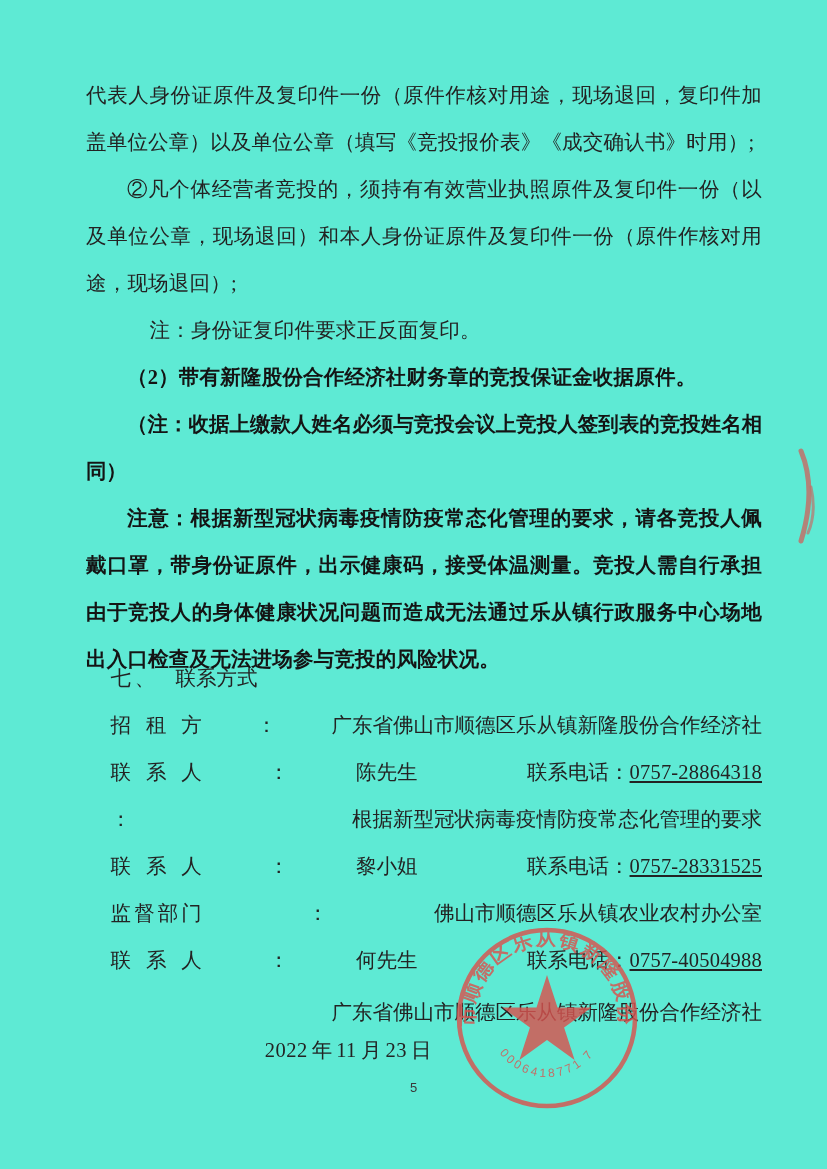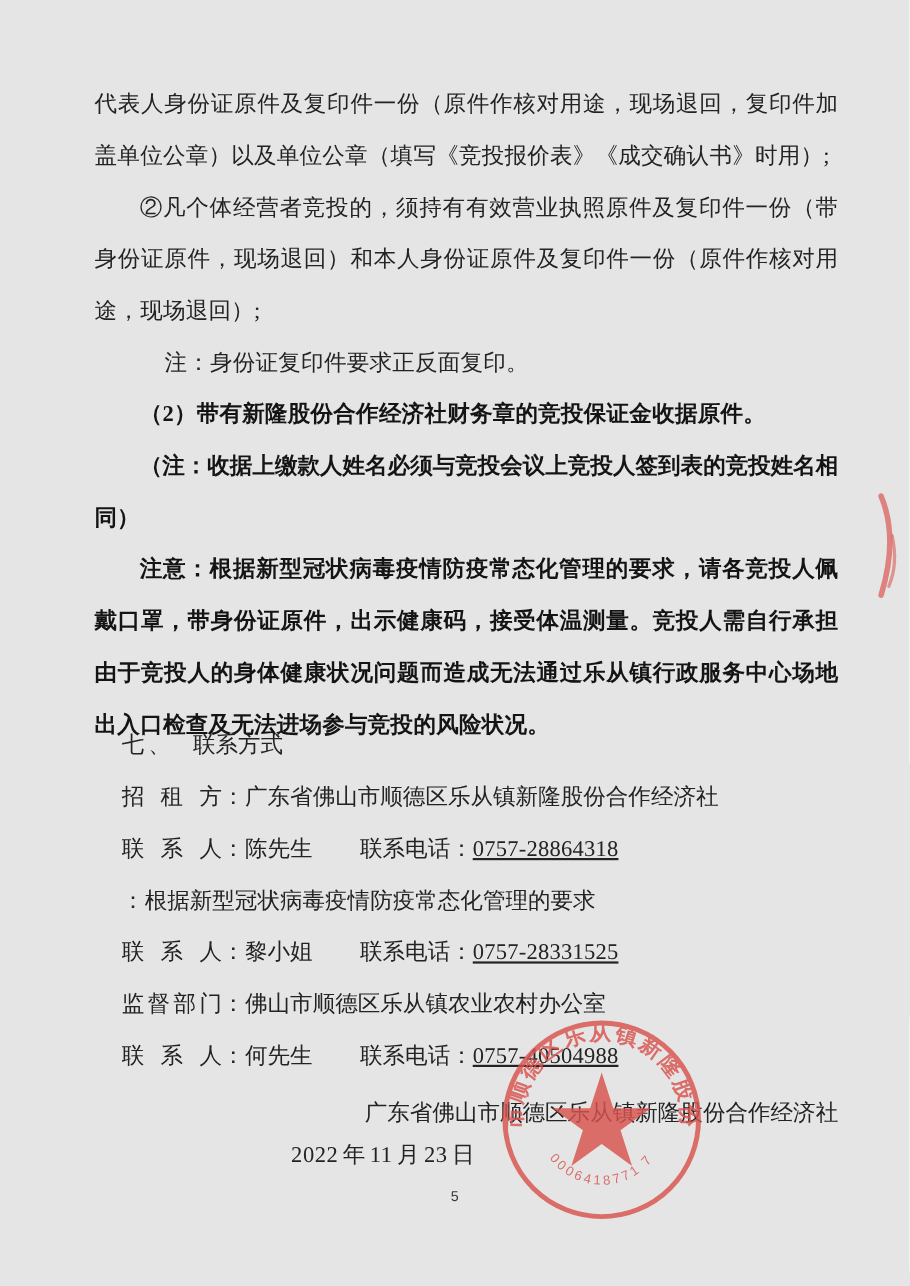--- a/index.html
+++ b/index.html
@@ -5,21 +5,21 @@
 <style>
   html, body {
     margin: 0;
     padding: 0;
     background: #ffffff;
   }
   .page {
     position: relative;
     width: 827px;
     height: 1169px;
-    background: #e5e5e5;
+    background: #5eead4;
     overflow: hidden;
     font-family: "Liberation Serif", "DejaVu Serif", serif;
     color: #1a1a1a;
   }
 
   
   .body-text {
     position: absolute;
     left: 86px;
     top: 72px;
@@ -64,20 +64,21 @@
     width: 676px;
   }
   .crow {
     display: flex;
     align-items: baseline;
     height: 47px;
     font-size: 20.5px;
     line-height: 47px;
     color: #232323;
     padding-left: 1.2em;
+    justify-content: space-between;
   }
   .label {
     display: inline-block;
     width: 4.45em;
     text-align: justify;
     text-align-last: justify;
     white-space: nowrap;
   }
   .colon { margin-right: 0.02em; }
   .cvalue { white-space: nowrap; }
@@ -150,21 +151,21 @@
   }
 </style>
 </head>
 <body>
 
 <div class="page">
 
   <div class="body-text">
     <p class="para">代表人身份证原件及复印件一份（原件作核对用途，现场退回，复印件加盖单位公章）以及单位公章（填写《竞投报价表》《成交确认书》时用）;</p>
 
-    <p class="para indent-2">②凡个体经营者竞投的，须持有有效营业执照原件及复印件一份（带身份证原件，现场退回）和本人身份证原件及复印件一份（原件作核对用途，现场退回）;</p>
+    <p class="para indent-2">②凡个体经营者竞投的，须持有有效营业执照原件及复印件一份（以及单位公章，现场退回）和本人身份证原件及复印件一份（原件作核对用途，现场退回）;</p>
 
 
     <p class="para indent-3">注：身份证复印件要求正反面复印。</p>
 
     <p class="para indent-2 bold">（2）带有新隆股份合作经济社财务章的竞投保证金收据原件。</p>
 
     <p class="para indent-2 bold tight">（注：收据上缴款人姓名必须与竞投会议上竞投人签到表的竞投姓名相同）</p>
 
     <p class="para indent-2 bold">注意：根据新型冠状病毒疫情防疫常态化管理的要求，请各竞投人佩戴口罩，带身份证原件，出示健康码，接受体温测量。竞投人需自行承担由于竞投人的身体健康状况问题而造成无法通过乐从镇行政服务中心场地出入口检查及无法进场参与竞投的风险状况。</p>
   </div>

